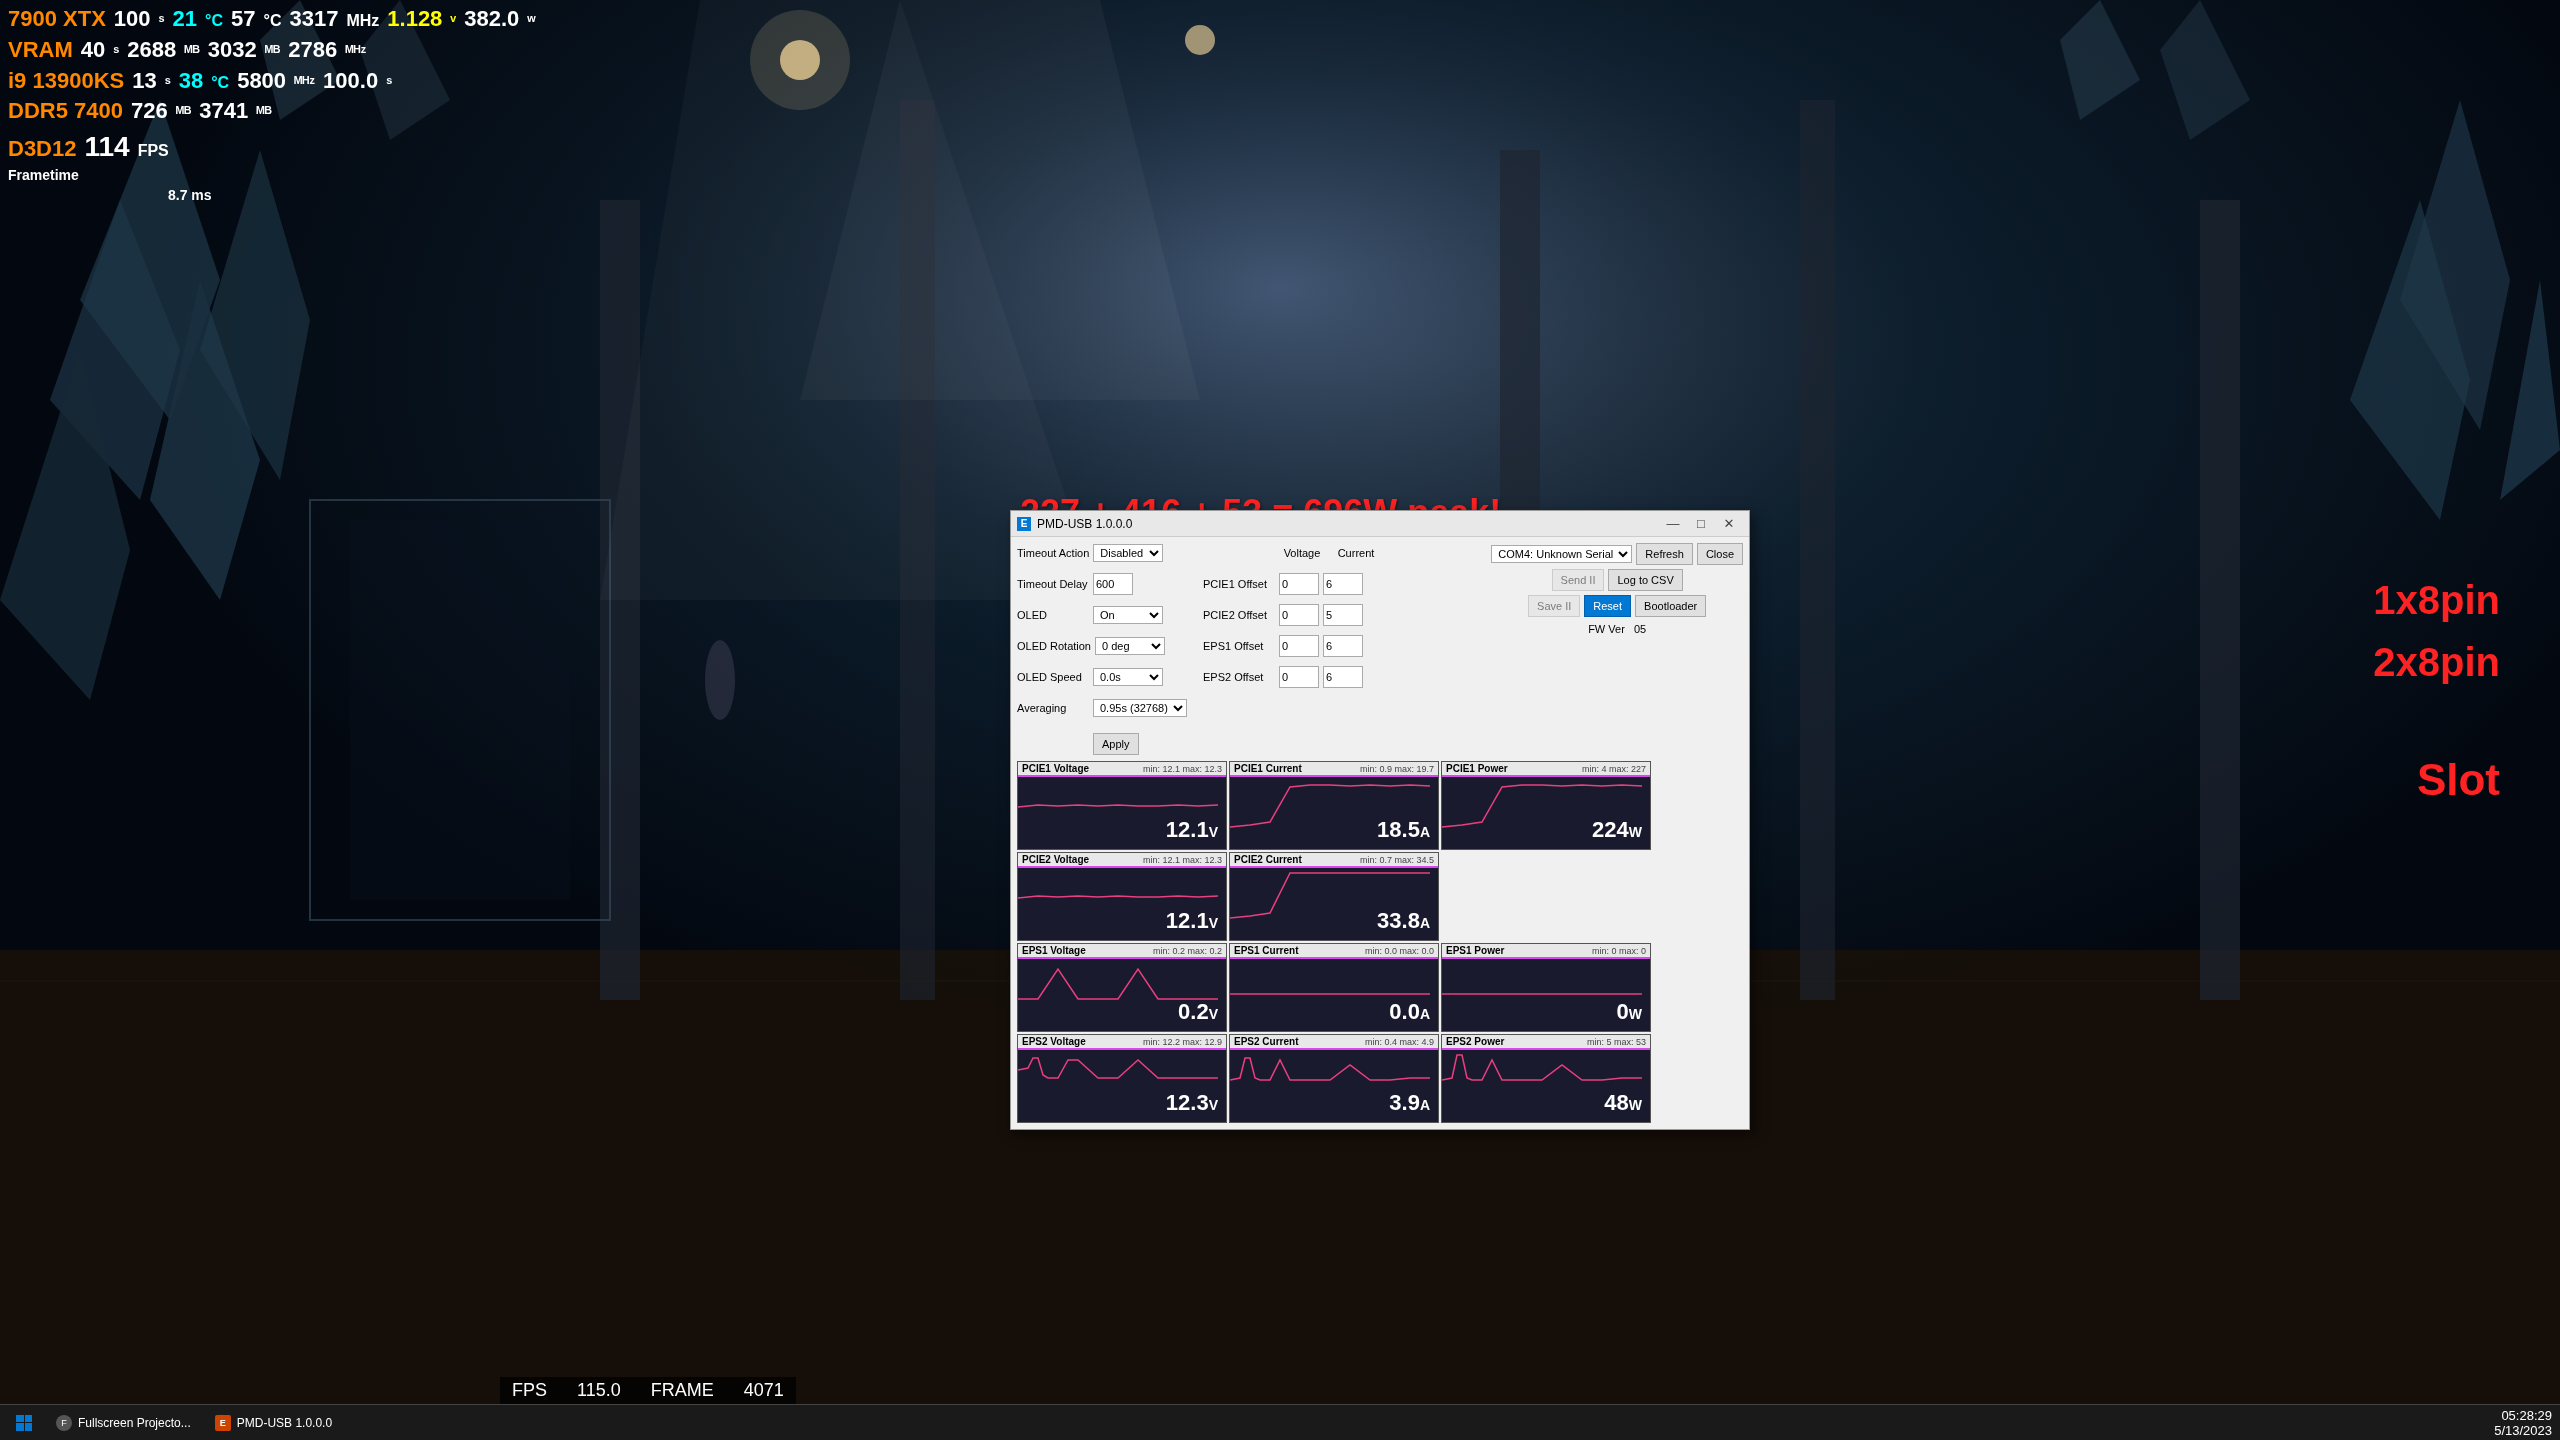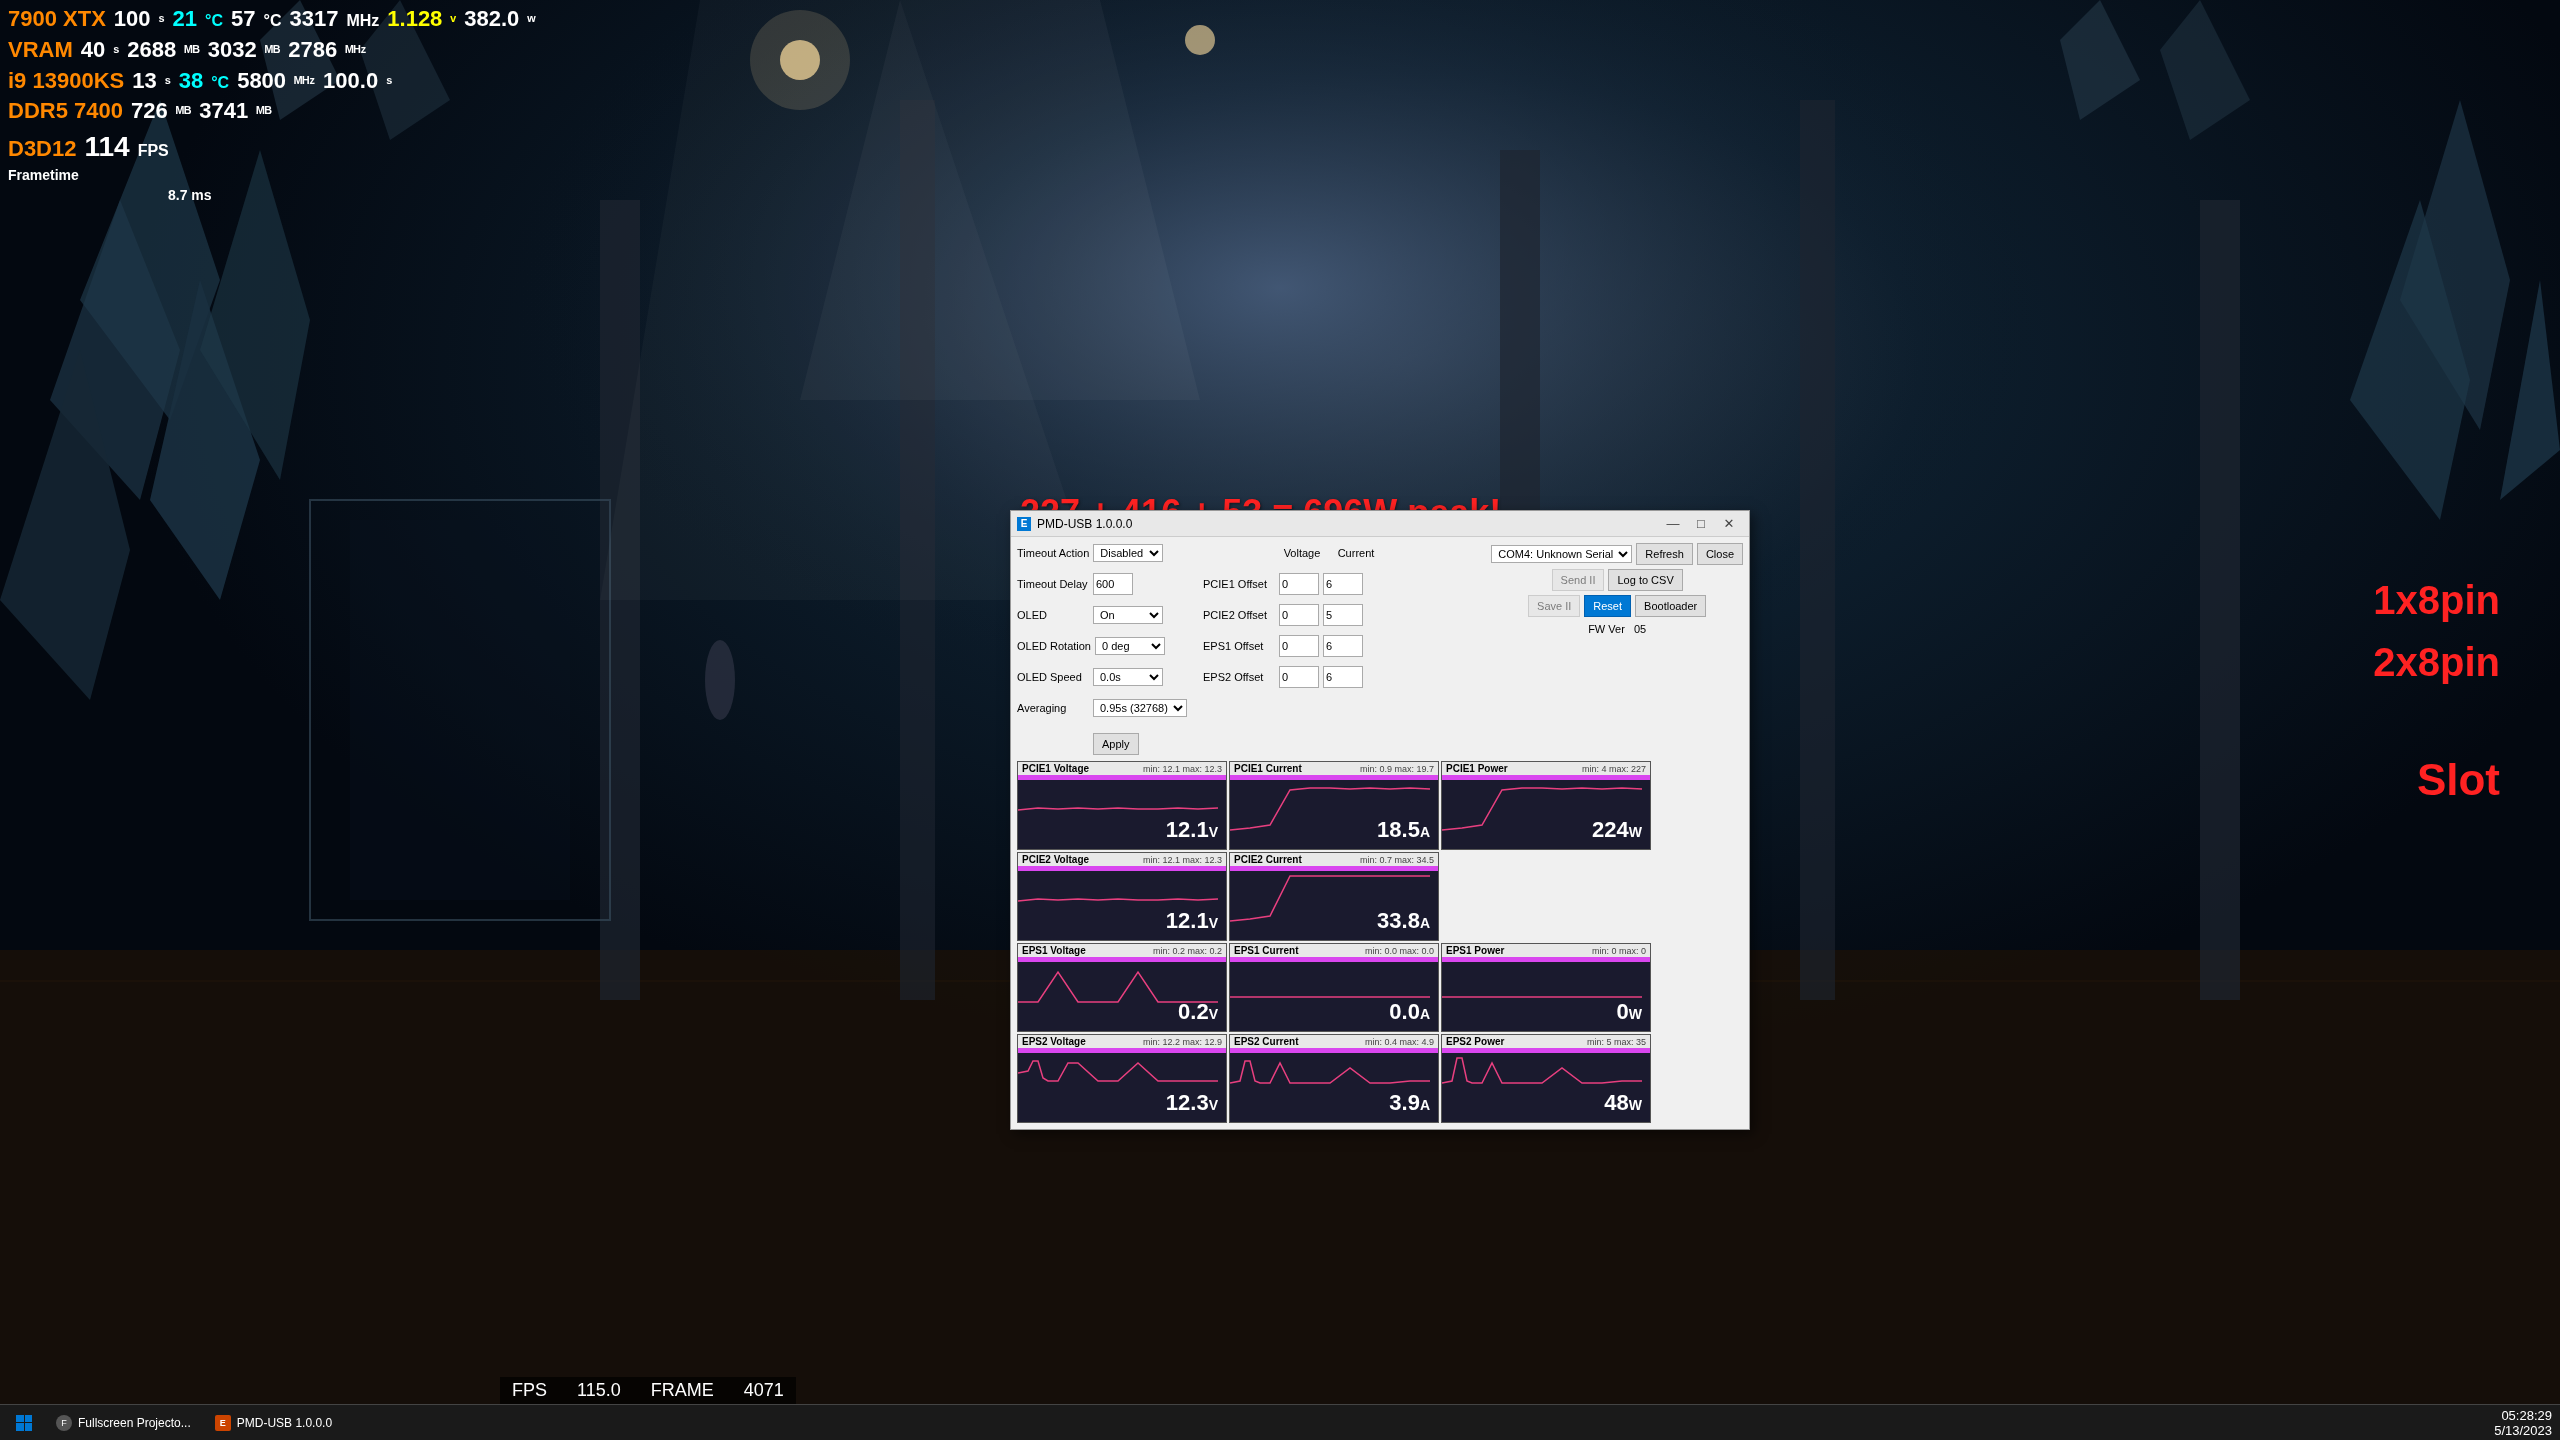--- a/index.html
+++ b/index.html
@@ -257,21 +257,21 @@
       overflow: hidden;
       display: flex;
       flex-direction: column;
     }
     .chart-header {
       display: flex;
       justify-content: space-between;
       align-items: center;
       padding: 1px 4px;
       background: #e8e8e8;
-      border-bottom: 5px solid #d946ef;
+      border-bottom: 2px solid #d946ef;
       font-size: 10px;
       text-align: center;
     }
     .chart-title { font-weight: bold; }
     .chart-minmax { font-size: 9px; color: #444; }
     .chart-value {
       font-size: 22px;
       font-weight: bold;
       color: #ffffff;
       text-align: right;
@@ -741,21 +741,21 @@
             </svg>
             <div class="chart-value">
               <span>3.9</span><span class="chart-unit">A</span>
             </div>
           </div>
         </div>
 
         <div class="chart-cell">
           <div class="chart-header">
             <span class="chart-title">EPS2 Power</span>
-            <span class="chart-minmax">min: <span>5</span> max: <span>35</span></span>
+            <span class="chart-minmax">min: <span>5</span> max: <span>53</span></span>
           </div>
           <div class="chart-canvas">
             <svg class="chart-svg" xmlns="http://www.w3.org/2000/svg">
               <rect width="100%" height="100%" fill="#1a1a2e"></rect>
               <polyline points="0,30 10,28 15,5 20,5 25,28 30,30 40,30 50,10 60,30 80,30 100,30 120,15 140,30 160,30 180,28 200,28" fill="none" stroke="#ff4488" stroke-width="1.5" opacity="0.9"></polyline>
             </svg>
             <div class="chart-value">
               <span>48</span><span class="chart-unit">W</span>
             </div>
           </div>

